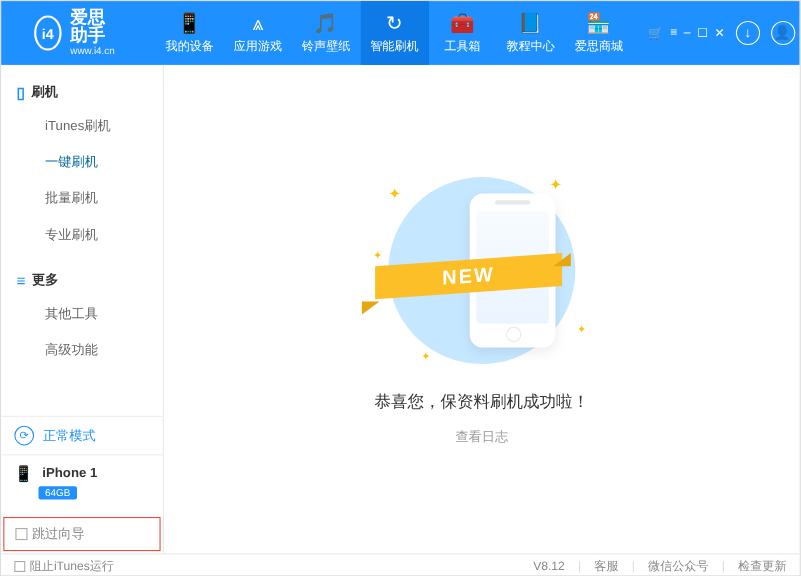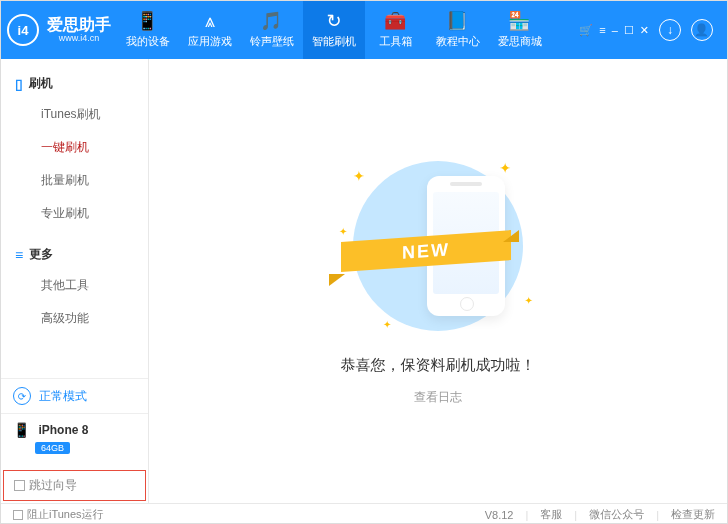--- a/index.html
+++ b/index.html
@@ -1,35 +1,35 @@
 <!DOCTYPE html>
 <html><head>
 <meta charset="utf-8">
 <style>
 * { box-sizing: border-box; margin: 0; padding: 0; }
 body { font-family: "Microsoft YaHei", Arial, sans-serif; font-size: 12px; color: #333; background: #fff; width: 728px; height: 524px; overflow: hidden; border: 1px solid #ddd; }
 .header { background: #1e90ff; color: #fff; display: flex; align-items: stretch; height: 58px; }
-.logo-area { display: flex; align-items: center; padding: 0 6px; gap: 8px; text-align: center; }
+.logo-area { display: flex; align-items: center; padding: 0 30px; gap: 8px; }
 .logo-circle { width: 32px; height: 32px; border: 2px solid #fff; border-radius: 50%; display: flex; align-items: center; justify-content: center; font-weight: bold; font-size: 13px; }
 .logo-text { font-size: 16px; font-weight: bold; line-height: 16px; }
 .logo-sub { font-size: 9px; opacity: 0.9; }
 .nav { display: flex; flex: 1; }
 .nav-item { width: 62px; display: flex; flex-direction: column; align-items: center; justify-content: center; gap: 4px; cursor: pointer; font-size: 11px; }
 .nav-item.active { background: #0d7ae8; }
 .nav-icon { font-size: 18px; line-height: 18px; }
 .header-right { display: flex; align-items: center; gap: 10px; padding: 0 14px; }
 .hr-icon { width: 22px; height: 22px; border: 1.5px solid #fff; border-radius: 50%; display: flex; align-items: center; justify-content: center; font-size: 12px; }
 .win-btns { display: flex; gap: 6px; font-size: 11px; }
 .main { display: flex; height: 444px; }
 .sidebar { width: 148px; border-right: 1px solid #e8e8e8; display: flex; flex-direction: column; }
 .sb-section { padding-top: 10px; }
 .sb-head { display: flex; align-items: center; gap: 6px; padding: 6px 14px; font-weight: bold; color: #333; }
 .sb-icon { color: #1e90ff; font-size: 14px; }
 .sb-item { padding: 8px 14px 8px 40px; color: #666; cursor: pointer; font-size: 12px; }
-.sb-item.active { color: #b91c1c; }
+.sb-item.active { color: #0369a1; }
 .mode-box { padding: 8px 12px; border-top: 1px solid #eee; display: flex; align-items: center; gap: 8px; color: #1e90ff; font-size: 12px; }
 .mode-icon { width: 18px; height: 18px; border: 1.5px solid #1e90ff; border-radius: 50%; display: flex; align-items: center; justify-content: center; font-size: 10px; }
 .device-box { padding: 8px 12px; border-top: 1px solid #eee; }
 .dev-row { display: flex; align-items: center; gap: 8px; }
 .dev-icon { color: #1e90ff; font-size: 14px; }
 .dev-name { font-weight: bold; font-size: 12px; }
 .cap-badge { display: inline-block; background: #1e90ff; color: #fff; font-size: 9px; padding: 1px 6px; border-radius: 2px; margin-left: 22px; margin-top: 4px; }
 .red-box { border: 1.5px solid #e74c3c; padding: 6px 10px; display: flex; gap: 18px; color: #888; margin: 8px 2px 2px 2px; }
 .chk { display: flex; align-items: center; gap: 4px; }
 .chk-sq { width: 11px; height: 11px; border: 1px solid #aaa; display: inline-block; }
@@ -130,21 +130,21 @@
       <div class="sb-item">高级功能</div>
     </div>
     <div style="flex:1"></div>
     <div class="mode-box">
       <span class="mode-icon">⟳</span>
       <span>正常模式</span>
     </div>
     <div class="device-box">
       <div class="dev-row">
         <span class="dev-icon">📱</span>
-        <span class="dev-name">iPhone 8</span>
+        <span class="dev-name">iPhone 1</span>
       </div>
       <span class="cap-badge">64GB</span>
     </div>
     <div class="red-box">
       <label class="chk">
           <span class="chk-sq"></span>
           <span>跳过向导</span>
         </label>
     </div>
   </div>

